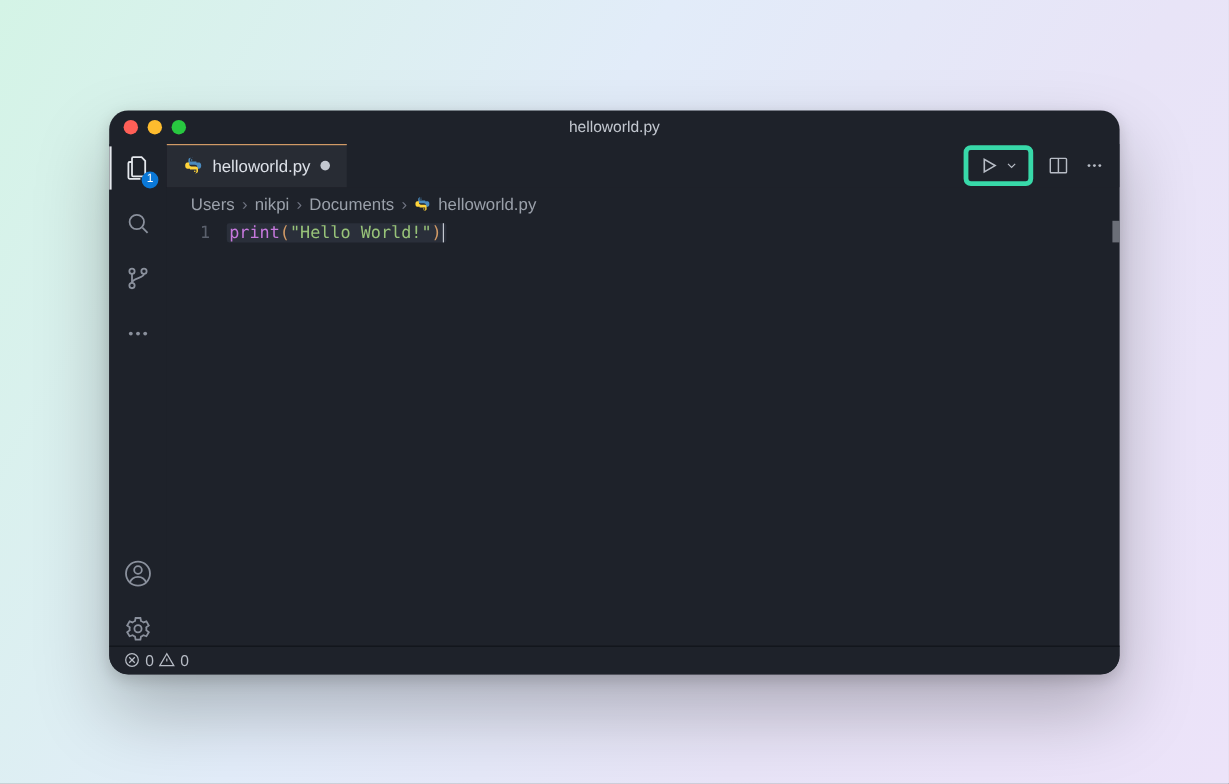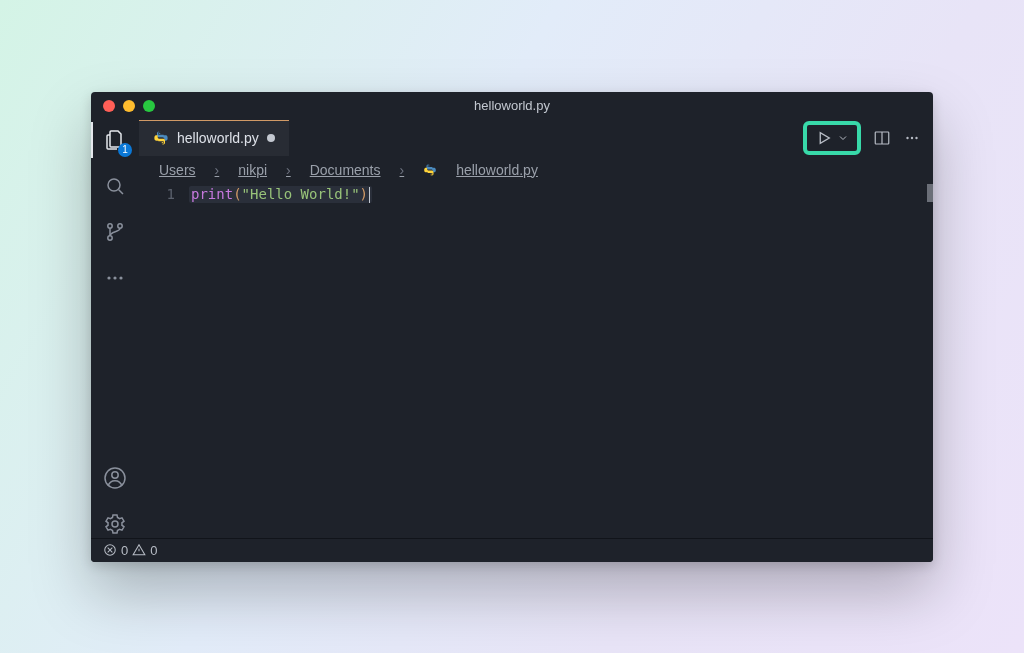--- a/index.html
+++ b/index.html
@@ -3,21 +3,21 @@
 <meta charset="utf-8">
 <style>
   * { box-sizing: border-box; margin: 0; padding: 0; }
   html, body { width: 1024px; height: 653px; font-family: -apple-system, "Segoe UI", sans-serif; }
   body {
     background: linear-gradient(120deg, #d4f4e6 0%, #e2ecf9 40%, #e8e4f7 70%, #ece3f9 100%);
     display: flex; align-items: center; justify-content: center;
   }
   .window {
     width: 842px; height: 470px;
-    background: #1e222a; border-radius: 4px;
+    background: #1e222a; border-radius: 16px;
     box-shadow: 0 30px 60px rgba(0,0,0,0.25), 0 4px 12px rgba(0,0,0,0.15);
     display: flex; flex-direction: column; overflow: hidden;
   }
   .titlebar {
     height: 28px; display: flex; align-items: center; padding: 0 12px; position: relative;
     color: #abb0b9; font-size: 13px;
   }
   .traffic { display: flex; gap: 8px; align-items: center; }
   .dot { width: 12px; height: 12px; border-radius: 50%; }
   .dot.red { background: #ff5f57; }
@@ -45,21 +45,21 @@
   .tabsrow { height: 36px; display: flex; align-items: stretch; background:#1e222a; }
   .tab {
     display:flex; align-items:center; gap:8px; padding:0 14px;
     background:#282c34; color:#dde1e8; font-size:14px; border-top:1px solid #d19a66; 
     border-top-width:1px;
   }
   .tab .dirty { width:8px; height:8px; background:#c3c8d0; border-radius:50%; }
   .tab-actions { margin-left:auto; display:flex; align-items:center; gap:12px; padding:0 12px; color:#b7bcc5; }
   .run-highlight { border:4px solid #38d9a9; border-radius:6px; padding:4px 8px; display:flex; align-items:center; gap:4px; }
   .tab-actions .ibtn { display:flex; align-items:center; justify-content:center; cursor:pointer; }
-  .breadcrumb { padding:6px 20px; color:#9aa0aa; font-size:14px; display:flex; align-items:center; gap:19px;text-decoration:underline; }
+  .breadcrumb { padding:6px 20px; color:#9aa0aa; font-size:14px; display:flex; align-items:center; gap:6px; }
   .bc-sep { color:#6e7380; }
   .editor { flex:1; display:flex; font-family: "Menlo","Consolas",monospace; font-size:14px; position:relative; }
   .gutter { width:50px; text-align:right; padding:2px 14px 0 0; color:#5b616d; user-select:none; }
   .codearea { flex:1; padding-top:2px; position:relative; }
   .codeline { background:#2a2f3a; padding:0 2px; display:inline-block; border-radius:2px; }
   .tok-call { color:#c678dd;margin-top:16px; }
   .tok-paren { color:#d19a66; }
   .tok-str { color:#98c379; }
   .cursor { display:inline-block; width:1px; height:16px; background:#c3c8d0; vertical-align:middle; margin-left:1px; }
   .minimap-preview {

